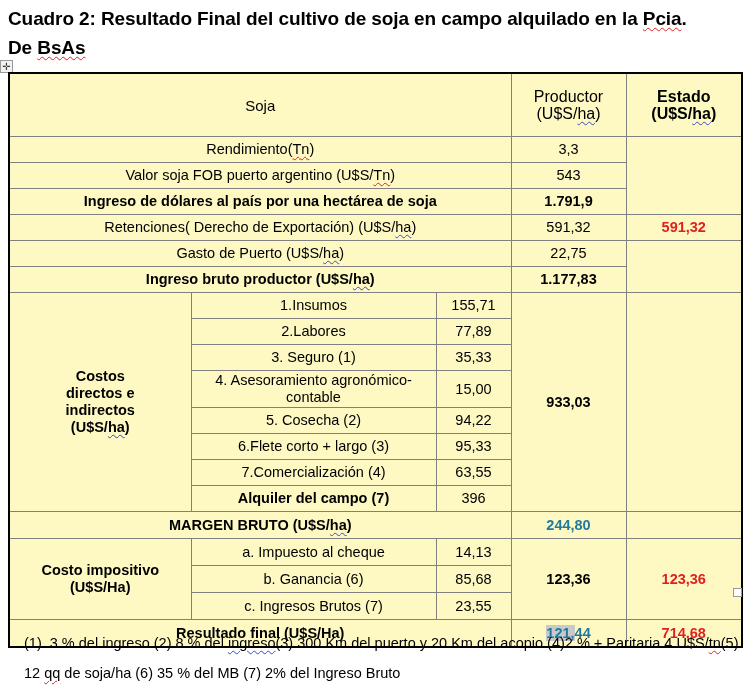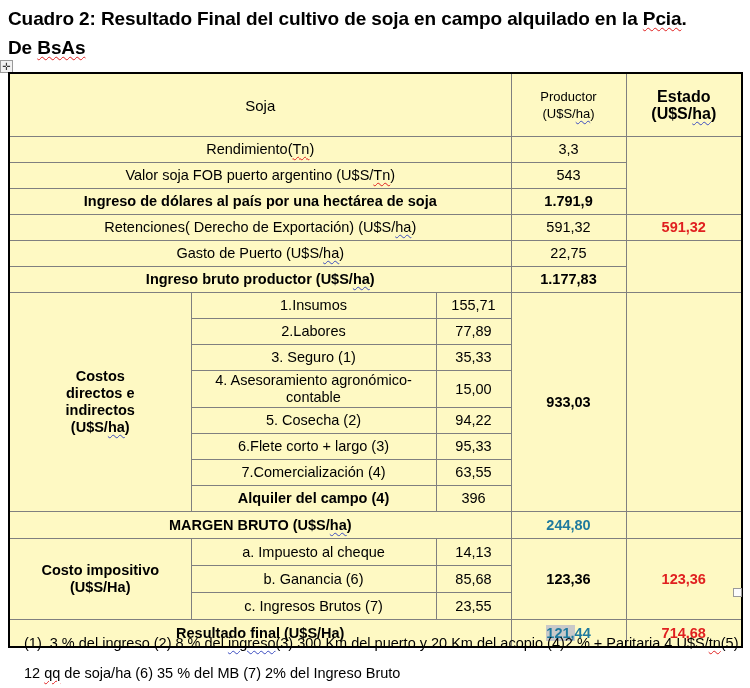--- a/index.html
+++ b/index.html
@@ -99,21 +99,21 @@
   
   table.main {
     border: 2px solid #000000;
   }
   .b  { font-weight: bold; margin-left: 28px; }
   .red { color: #e02020; font-weight: bold; }
   .teal { color: #1f7a9e; font-weight: bold; margin-top: 12px; }
   .hl { background: #c9c9c9; }
 
   .hdr-soja   { font-size: 15px; }
-  .hdr-prod   { font-size: 13px; line-height: 22px; }
+  .hdr-prod   { font-size: 16px; line-height: 22px; }
   .hdr-est    { font-size: 16px; font-weight: bold; line-height: 22px; }
 
   .rot-label { font-weight: bold; line-height: 21px; font-size: 14.5px; }
 
   
   .source-note {
     position: absolute;
     left: 8px;
     top: 592px;
     font-size: 15px;
@@ -225,21 +225,21 @@
     </tr>
     <tr>
       <td style="height:23px">6.Flete corto + largo (3)</td>
       <td>95,33</td>
     </tr>
     <tr>
       <td style="height:23px">7.Comercialización (4)</td>
       <td>63,55</td>
     </tr>
     <tr>
-      <td class="b" style="height:23px">Alquiler del campo (4)</td>
+      <td class="b" style="height:23px">Alquiler del campo (7)</td>
       <td>396</td>
     </tr>
 
     <tr>
       <td colspan="3" class="b" style="height:24px"><span>MARGEN BRUTO (U$S/</span><span class="spell-blue">ha</span><span>)</span></td>
       <td class="teal">244,80</td>
       <td></td>
     </tr>
 
     <tr>

